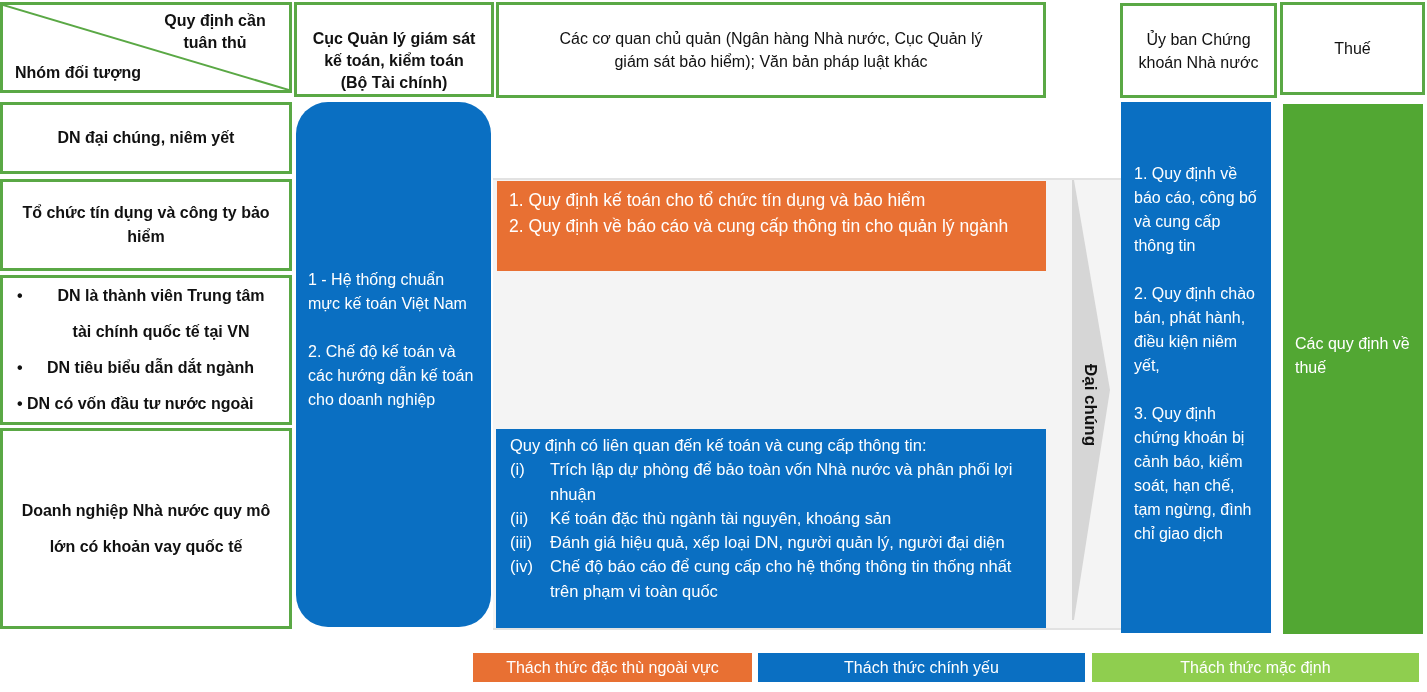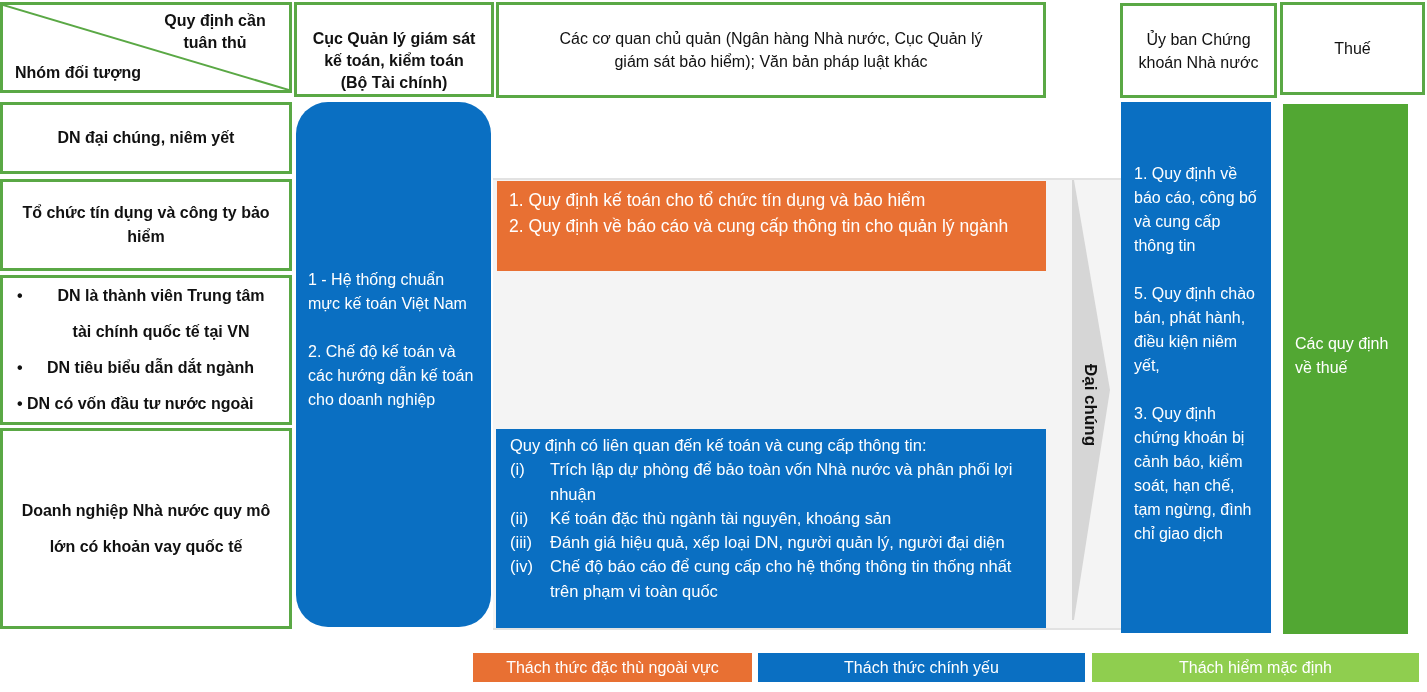--- a/index.html
+++ b/index.html
@@ -108,30 +108,30 @@
 <svg class="abs" style="left:1068px;top:180px;" width="48" height="440">
   <polygon points="4,0 6,0 42,210 6,440 4,440" fill="#d6d6d6"></polygon>
 </svg>
 <div class="abs" style="left:1060px;top:385px;width:60px;height:40px;display:flex;align-items:center;justify-content:center;">
   <span style="display:inline-block;transform:rotate(90deg);white-space:nowrap;font-weight:bold;font-size:17px;color:#111;">Đại chúng</span>
 </div>
 
 <div class="abs blue coltext" style="left:1121px;top:102px;width:150px;height:531px;padding:60px 12px 0 13px;">
   <div>1. Quy định về báo cáo, công bố và cung cấp thông tin</div>
   <div style="height:24px"></div>
-  <div>5. Quy định chào bán, phát hành, điều kiện niêm yết,</div>
+  <div>2. Quy định chào bán, phát hành, điều kiện niêm yết,</div>
   <div style="height:24px"></div>
   <div>3. Quy định chứng khoán bị cảnh báo, kiểm soát, hạn chế, tạm ngừng, đình chỉ giao dịch</div>
 </div>
 
-<div class="abs green coltext" style="left:1283px;top:104px;width:125px;height:530px;padding:228px 10px 0 12px;">
+<div class="abs green coltext" style="left:1283px;top:104px;width:140px;height:530px;padding:228px 10px 0 12px;">
   <div>Các quy định về thuế</div>
 </div>
 
 <div class="abs orange legend" style="left:473px;top:653px;width:279px;height:29px;">
   <span>Thách thức đặc thù ngoài vực</span>
 </div>
 <div class="abs blue legend" style="left:758px;top:653px;width:327px;height:29px;">
   <span>Thách thức chính yếu</span>
 </div>
 <div class="abs lgreen legend" style="left:1092px;top:653px;width:327px;height:29px;">
-  <span>Thách hiểm mặc định</span>
+  <span>Thách thức mặc định</span>
 </div>
 
 </body></html>

